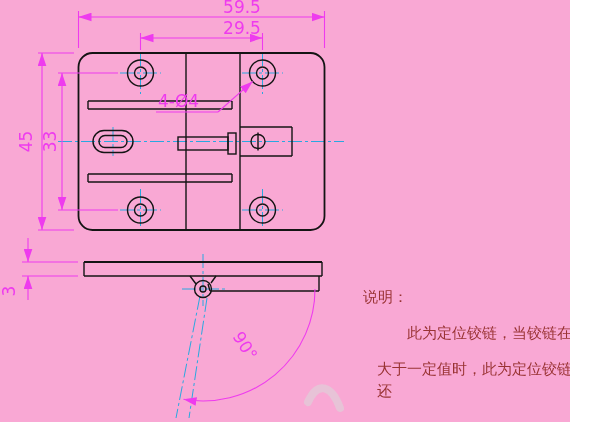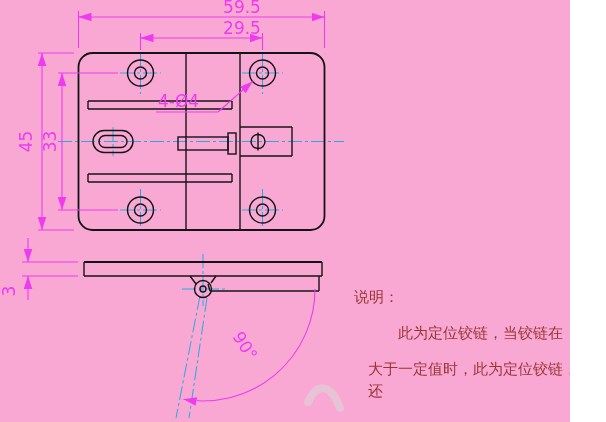--- a/index.html
+++ b/index.html
@@ -1,20 +1,20 @@
 <!DOCTYPE html>
 <html><head>
 <meta charset="utf-8">
 <style>
   html,body{margin:0;padding:0;background:#ffffff;}
   .page{position:relative;width:570px;height:422px;background:#f9a8d4;overflow:hidden;
         font-family:"DejaVu Sans", sans-serif;}
   .drawing-svg{position:absolute;left:0;top:0;}
   .dim-text{fill:#ee3bee;font-size:17px;font-family:"DejaVu Sans", sans-serif;}
-  .note{position:absolute;left:354px;top:286px;width:240px;color:#993333;
+  .note{position:absolute;left:363px;top:286px;width:240px;color:#993333;
         font-size:15px;line-height:22px;font-family:"DejaVu Sans", sans-serif;}
   .note-title{margin:0;}
   .note-line{margin:14px;}
   .note-line.indent{text-indent:2em;}
 </style>
 </head>
 <body>
 
 <div class="page">
 

